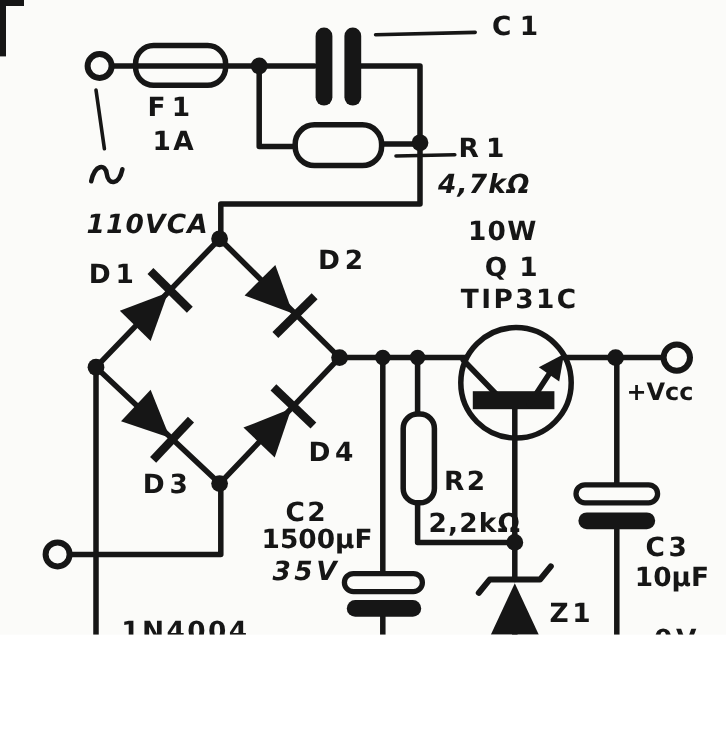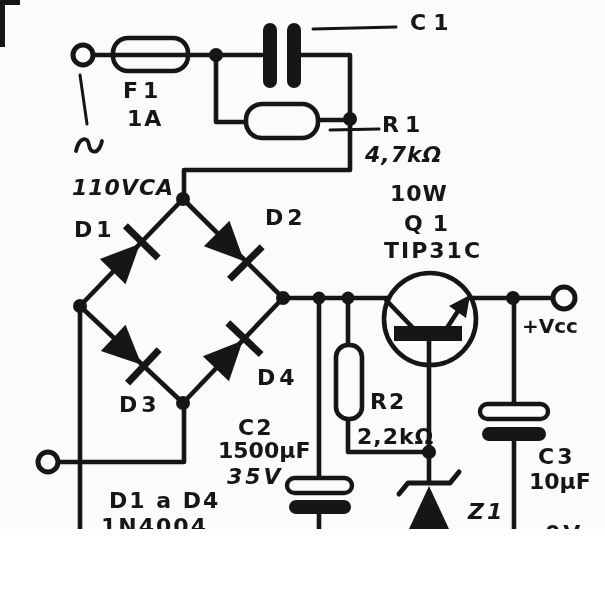--- a/index.html
+++ b/index.html
@@ -152,20 +152,19 @@
   <div class="lbl" style="left:99px;top:394px;letter-spacing:4px;margin-left:20px;">D3</div>
   <div class="lbl" style="left:257px;top:367px;letter-spacing:4px;">D4</div>
   <div class="lbl" style="left:404px;top:213px;letter-spacing:10px;">Q1</div>
   <div class="lbl" style="left:384px;top:240px;letter-spacing:2px;">TIP31C</div>
   <div class="lbl" style="left:522px;top:316px;font-size:20px;">+Vcc</div>
   <div class="lbl" style="left:370px;top:391px;letter-spacing:2px;">R2</div>
   <div class="lbl" style="left:357px;top:426px;letter-spacing:1px;">2,2kΩ</div>
   <div class="lbl" style="left:238px;top:417px;letter-spacing:2px;">C2</div>
   <div class="lbl" style="left:218px;top:440px;">1500µF</div>
   <div class="lbl" style="left:227px;top:466px;letter-spacing:3px;font-style:italic;">35V</div>
-  <div class="lbl" style="left:109px;top:490px;letter-spacing:2px;">D1 a D4</div>
   <div class="lbl" style="left:101px;top:516px;letter-spacing:2px;">1N4004</div>
-  <div class="lbl" style="left:468px;top:501px;letter-spacing:3px;font-style:italic;">Z1</div>
+  <div class="lbl" style="left:458px;top:501px;letter-spacing:3px;">Z1</div>
   <div class="lbl" style="left:538px;top:446px;letter-spacing:3px;">C3</div>
   <div class="lbl" style="left:529px;top:471px;">10µF</div>
   <div class="lbl" style="left:545px;top:523px;letter-spacing:3px;">0V</div>
 
 </div>
 
 </body></html>

